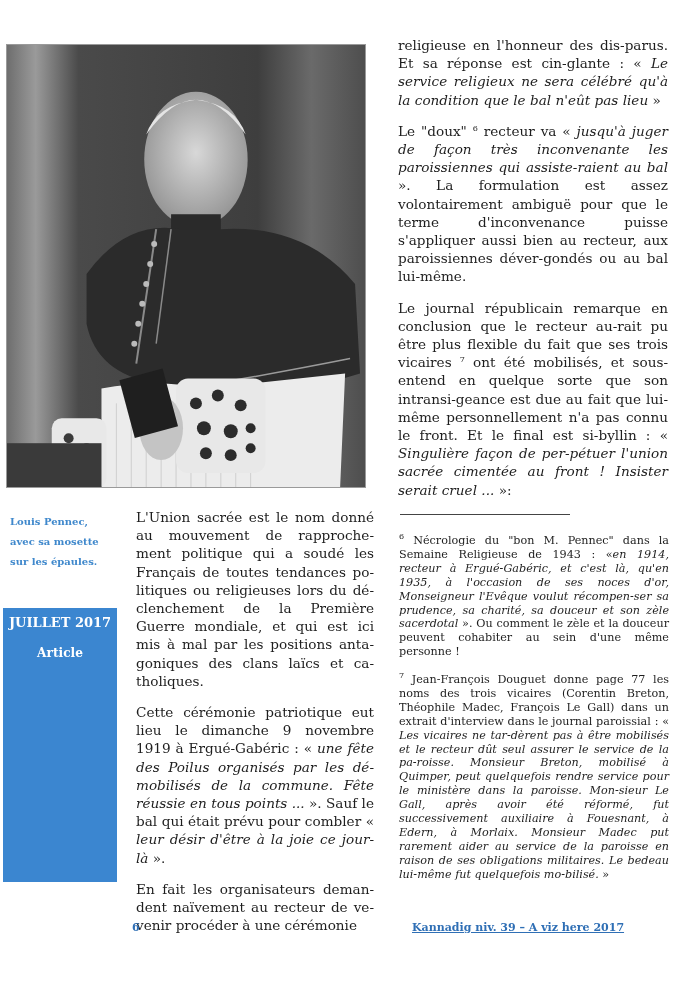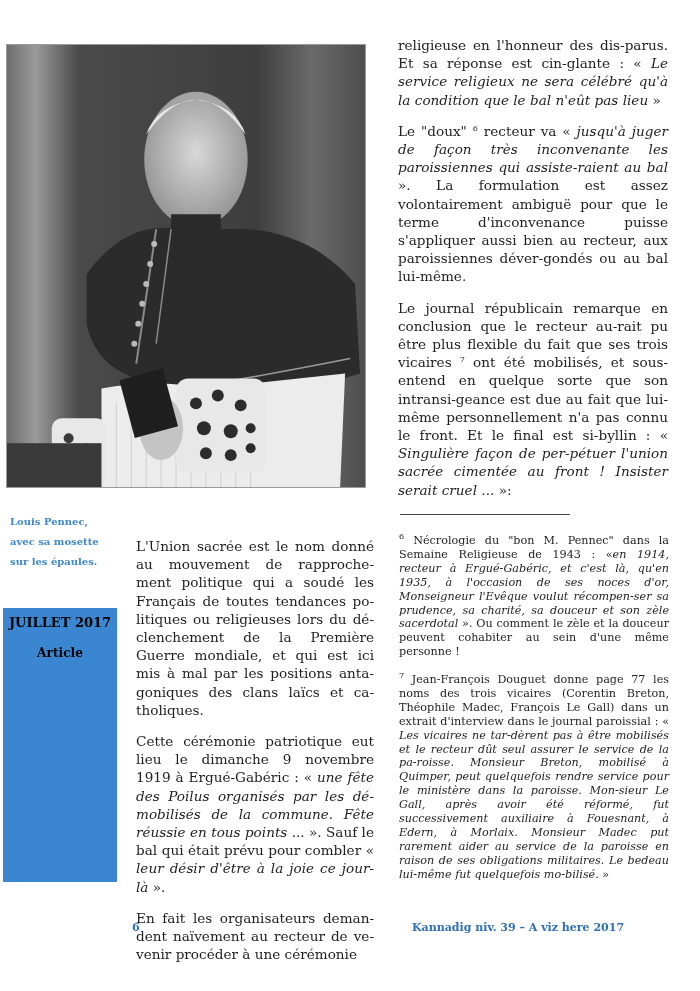--- a/index.html
+++ b/index.html
@@ -11,44 +11,44 @@
   #photo { left: 6px; top: 44px; width: 360px; height: 444px; border: 1px solid #9a9a9a;
            box-sizing: border-box; overflow: hidden; background: #5a5a5a; }
   #photo svg { display: block; width: 100%; height: 100%; }
 
   
   #caption { left: 10px; top: 512px; width: 118px; color: #3f88cc;
              font-family: "DejaVu Serif", serif; font-weight: bold; font-size: 10px; line-height: 20px; }
 
   
   #info-box { left: 3px; top: 608px; width: 114px; height: 274px; background: #3b86d0;
-              color: #000000; text-align: center; font-family: "DejaVu Serif", serif;
+              color: #ffffff; text-align: center; font-family: "DejaVu Serif", serif;
               font-weight: bold; font-size: 12.2px; line-height: 15.5px; box-sizing: border-box; padding-top: 7px; }
   #info-box .blk { margin: 0 4px 14px 4px; }
   #info-box .month { font-size: 13px; margin-bottom: 15px; }
 
   
   .col { font-size: 13.6px; line-height: 18.2px; text-align: justify; hyphens: manual; }
   .col p { margin: 0 0 13px 0; }
   .col em { font-style: italic; }
   .col sup, .fn sup { font-size: 8px; vertical-align: 5px; line-height: 0; }
-  #col-mid { left: 136px; top: 508px; width: 238px; margin-top: 29px; }
+  #col-mid { left: 136px; top: 508px; width: 238px; }
   #col-right { left: 398px; top: 36px; width: 270px; }
 
   #fn-rule { left: 400px; top: 514px; width: 170px; height: 0; border-top: 1px solid #444; }
 
   .fn { font-size: 11.2px; line-height: 13.9px; text-align: justify; }
   .fn p { margin: 0 0 12px 0; }
   #fn-6 { left: 399px; top: 534px; width: 270px; }
   #fn-7 { left: 399px; top: 673px; width: 270px; }
 
   
   .footer { font-family: "DejaVu Serif", serif; font-weight: bold; color: #2f6fb5; font-size: 11px; }
   #page-num { left: 132px; top: 921px; }
-  #footer-title { left: 412px; top: 921px; }
+  #footer-title { left: 412px; top: 921px; text-decoration: underline; }
 </style>
 </head>
 <body>
 
 <div id="photo" class="abs">
   <svg viewBox="0 0 360 444" preserveAspectRatio="none">
     <defs>
       <linearGradient id="bg" x1="0" x2="1" y1="0" y2="0">
         <stop offset="0" stop-color="#6e6e6e"></stop>
         <stop offset="0.08" stop-color="#9a9a9a"></stop>

